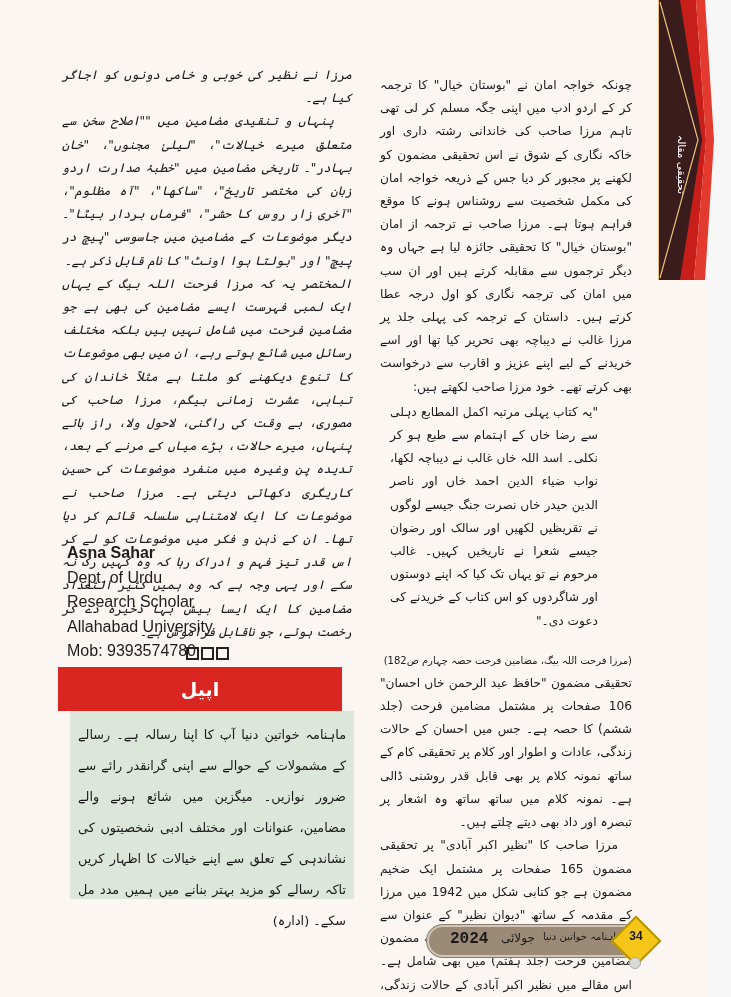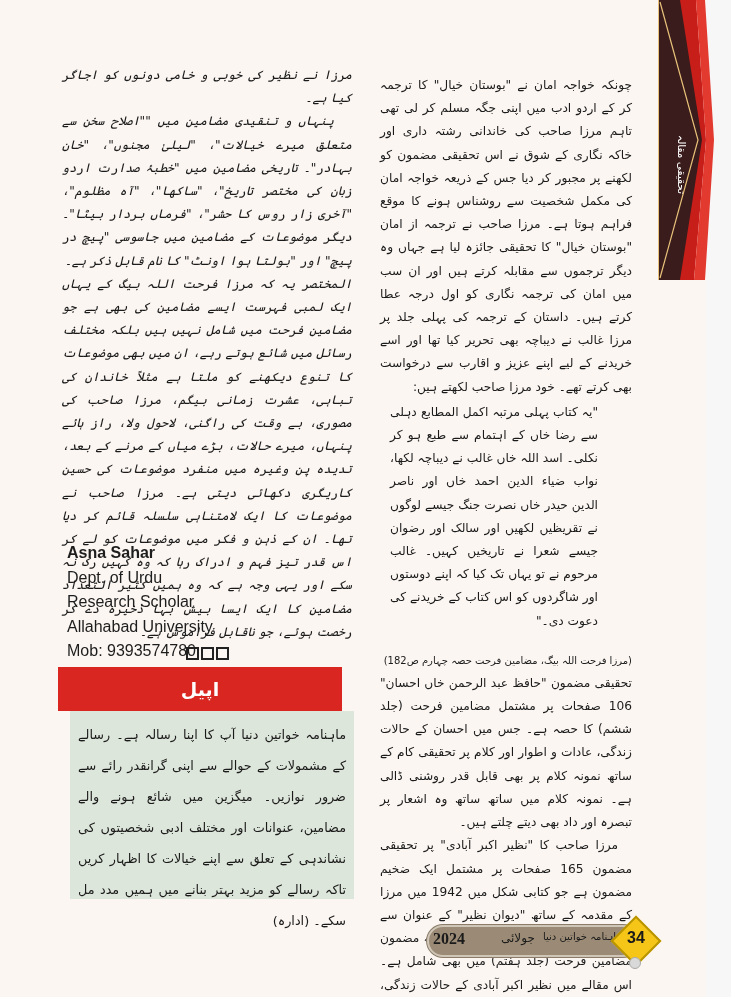--- a/index.html
+++ b/index.html
@@ -46,28 +46,28 @@
     direction: rtl; white-space: nowrap;
   }
   #right-strip { position: absolute; left: 706px; top: 0; width: 25px; height: 997px; background: #f7f7f7; }
   
   #footer { position: absolute; left: 427px; top: 917px; width: 236px; height: 50px; }
   #footer-pill {
     position: absolute; left: 0; top: 8px; width: 208px; height: 28px;
     background: #9b8b76; border-radius: 16px; border: 2px solid #cfc6b8;
     box-shadow: 0 0 0 1px #8a7c68;
   }
-  #footer-year { position: absolute; left: 6px; top: 13px; font-family: Liberation Serif, serif; font-weight: bold; font-size: 16px; color: #1a1a1a; }
+  #footer-year { position: absolute; left: 23px; top: 13px; font-family: Liberation Mono, monospace; font-weight: bold; font-size: 16px; color: #1a1a1a; }
   #footer-month { position: absolute; left: 74px; top: 14px; font-size: 12px; color: #1a1a1a; direction: rtl; }
   #footer-mag { position: absolute; left: 116px; top: 14px; font-size: 10px; color: #1a1a1a; direction: rtl; white-space: nowrap; }
   #footer-diamond {
     position: absolute; left: 191px; top: 6px; width: 32px; height: 32px;
     background: #f5c518; transform: rotate(45deg); border: 2px solid #b79300;
   }
-  #footer-page { position: absolute; left: 194px; top: 12px; width: 30px; text-align: center; font-family: "Liberation Sans", sans-serif; font-weight: bold; font-size: 16px; color: #1a1a1a; }
+  #footer-page { position: absolute; left: 194px; top: 12px; width: 30px; text-align: center; font-family: "Liberation Sans", sans-serif; font-weight: bold; font-size: 12px; color: #1a1a1a; }
   #footer-knob { position: absolute; left: 202px; top: 40px; width: 10px; height: 10px; border-radius: 50%; background: #d9d9d9; border: 1px solid #aaa; }
 </style>
 </head>
 <body>
 
 <div id="right-strip"></div>
 <svg id="ribbon" viewBox="0 0 73 280" preserveAspectRatio="none">
   <polygon points="20,0 38,0 48,140 36,280 18,280" fill="#c81e1a"></polygon>
   <polygon points="38,0 47,0 56,140 47,280 36,280 48,140" fill="#e33a30"></polygon>
   <polygon points="0,0 22,0 44,140 22,280 0,280" fill="#3a1c1c"></polygon>

